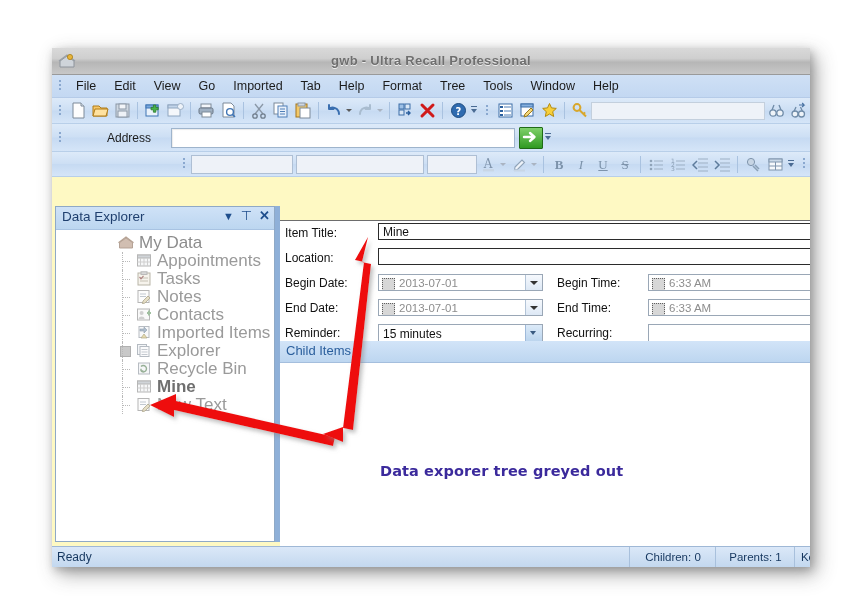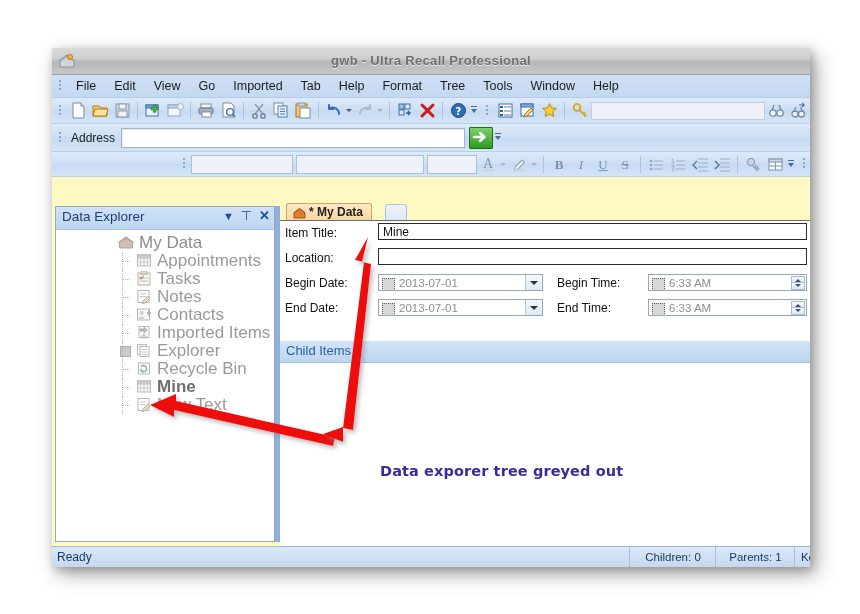--- a/index.html
+++ b/index.html
@@ -68,21 +68,21 @@
     border-left:3.5px solid transparent;border-right:3.5px solid transparent;border-top:4px solid #4a6b93;}
 
   .tbcombo{
     height:17px;background:#fff;border:1px solid #aebfd4;flex:0 0 auto;
     position:relative;font-size:11px;color:#333;
   }
   .tbcombo.flat{background:#eef2f8;border:1px solid #c3cfdd;}
 
   
   #addrrow{height:27px;}
-  .addrlabel{font-size:12px;color:#1b1b1b;padding:0 6px 0 4px;white-space:nowrap;}
+  .addrlabel{font-size:12px;color:#1b1b1b;padding:0 20px 0 4px;white-space:nowrap;margin-left:36px;}
   #addrbox{
     height:18px;background:#fff;border:1px solid #9eb4cc;position:relative;flex:0 0 auto;
     box-shadow:inset 1px 1px 1px rgba(0,0,0,.08);
   }
   #gobtn{
     width:22px;height:20px;background:linear-gradient(to bottom,#7fd06a,#2f9a22);
     border:1px solid #1f6b16;margin-left:4px;flex:0 0 auto;position:relative;border-radius:1px;
   }
 
   
@@ -136,21 +136,21 @@
   .tabghost{
     position:absolute;left:105px;top:2px;width:20px;height:16px;
     background:linear-gradient(to bottom,#eef5fd,#dbe8f7);
     border:1px solid #a9c2e0;border-bottom:none;border-radius:3px 3px 0 0;
   }
 
   #form{
     position:absolute;left:0;top:18px;right:0;height:120px;background:#fff;
     border-top:1px solid #6d6d6d;border-bottom:1px solid #9db5d1;
   }
-  .frow{position:absolute;left:0;height:25px;width:100%;}
+  .frow{position:absolute;left:0;height:25px;width:100%;padding-left:37px;}
   .flabel{position:absolute;font-size:12px;color:#111;top:5px;}
   .fbox{
     position:absolute;background:#fff;border:1px solid #2b2b2b;height:17px;top:2px;
     font-size:12px;color:#111;line-height:17px;padding-left:4px;box-sizing:border-box;overflow:hidden;
   }
   .fgrey{
     position:absolute;background:#fff;border:1px solid #9aa7b6;height:17px;top:3px;
     font-size:11.5px;color:#8d8d8d;line-height:17px;box-sizing:border-box;overflow:hidden;
   }
   .fgrey .chk{
@@ -662,32 +662,20 @@
                 </svg></span>
               <span class="lbl">New Text</span>
             </div>
           </div>
       </div>
 
       <div id="splitter"></div>
 
       <div id="rightpane">
 
-        <div id="tabstrip">
-          <div class="tab">
-            <span class="hico">
-              <svg width="13" height="12" viewBox="0 0 13 12">
-                  <path d="M1 6 L6.5 2 L12 6 L12 11 L1 11 Z" fill="#e07c33" stroke="#9e4f12" stroke-width=".9"></path>
-                  <path d="M0.5 6 L6.5 1.3 L12.5 6" fill="none" stroke="#b05a18" stroke-width="1"></path>
-                </svg>
-            </span>
-            <span>* My Data</span>
-          </div>
-          <div class="tabghost"></div>
-        </div>
 
         <div id="form">
 
           <div class="frow" style="top:0px;">
             <span class="flabel" style="left:5px;">Item Title:</span>
             <span class="fbox" style="left:98px;right:3px;">Mine</span>
           </div>
 
           <div class="frow" style="top:25px;">
             <span class="flabel" style="left:5px;">Location:</span>
@@ -727,20 +715,36 @@
             <span class="fgrey" style="left:368px;right:3px;">
               <span class="chk"></span>
               <span class="tx">6:33 AM</span>
               <span class="spin">
                   <b></b>
                   <b></b>
                 </span>
             </span>
           </div>
 
+          <div class="frow" style="top:100px;">
+            <span class="flabel" style="left:5px;">Reminder:</span>
+            <span class="fcombo" style="left:98px;width:165px;">
+              <span>15 minutes</span>
+              <span class="sbtn">
+                  <i></i>
+                </span>
+            </span>
+            <span class="flabel" style="left:277px;">Recurring:</span>
+            <span class="fcombo" style="left:368px;right:3px;">
+              <span></span>
+              <span class="sbtn">
+                  <i></i>
+                </span>
+            </span>
+          </div>
 
         </div>
 
         <div id="childpanel">
           <div id="childhead">
             <span class="t">Child Items</span>
           </div>
           <div id="childlist"></div>
         </div>
 

